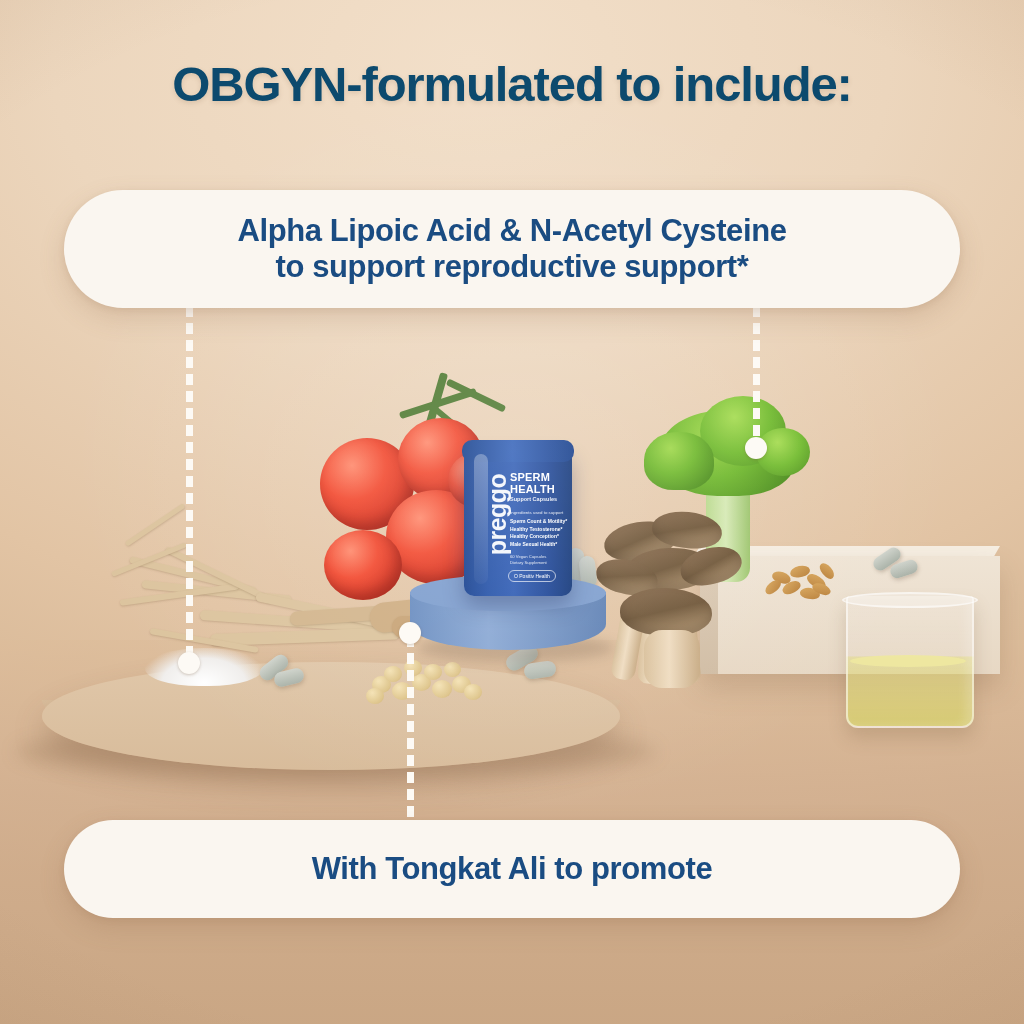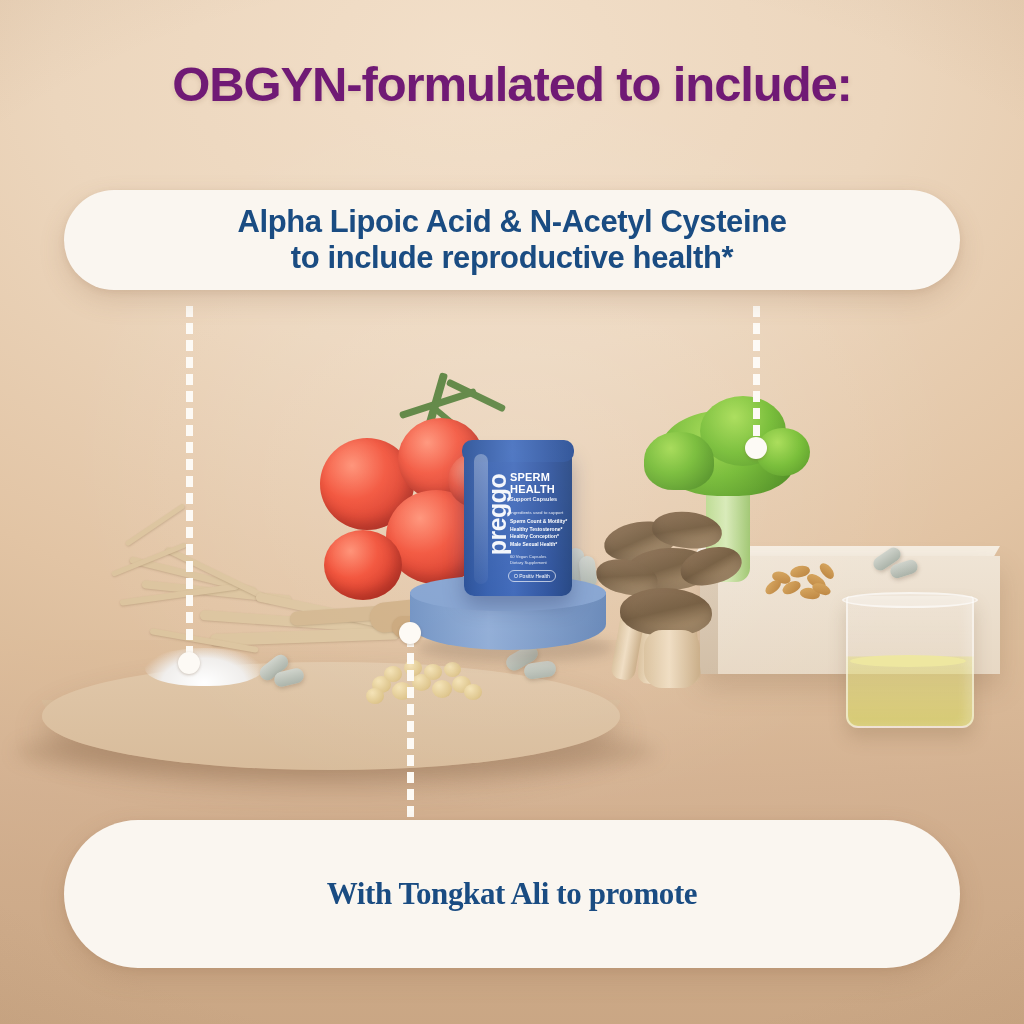--- a/index.html
+++ b/index.html
@@ -18,31 +18,31 @@
   }
   .bg-floor{position:absolute;left:0;right:0;top:640px;bottom:0;
     background:linear-gradient(180deg,#ddbd9b 0%,#d3b091 40%,#c8a482 100%);
     opacity:.75;}
   .bg-vign{position:absolute;inset:0;
     background:radial-gradient(75% 62% at 50% 44%, rgba(255,255,255,.16) 0%, rgba(255,255,255,0) 58%),
                radial-gradient(130% 95% at 50% 50%, rgba(0,0,0,0) 55%, rgba(120,85,55,.22) 100%);}
 
   
   .headline{position:absolute;left:0;right:0;top:56px;text-align:center;
-    font-size:49px;font-weight:bold;letter-spacing:-1.1px;color:#701a75;
+    font-size:49px;font-weight:bold;letter-spacing:-1.1px;color:#0c4a6e;
     text-shadow:0 2px 5px rgba(120,90,60,.18);}
 
   
   .card{position:absolute;background:#faf6f0;border-radius:999px;
     display:flex;align-items:center;justify-content:center;text-align:center;
     box-shadow:0 10px 26px rgba(140,102,68,.20), 0 2px 6px rgba(140,102,68,.12);}
   .card-txt{color:#1a4c82;font-weight:bold;line-height:1.17;letter-spacing:-.4px;}
-  #card-top{left:64px;top:190px;width:896px;height:100px;}
+  #card-top{left:64px;top:190px;width:896px;height:118px;}
   #card-top .card-txt{font-size:31px;}
-  #card-bot{left:64px;top:820px;width:896px;height:148px;font-family:Liberation Serif, serif;}
+  #card-bot{left:64px;top:820px;width:896px;height:98px;}
   #card-bot .card-txt{font-size:31px;}
   .card-txt .l2{display:block;}
 
   
   .dline{position:absolute;width:7px;
     background-image:linear-gradient(#fdfaf5 62%, rgba(255,255,255,0) 0);
     background-size:7px 17px;}
   .ddot{position:absolute;width:22px;height:22px;border-radius:50%;
     background:#fdfaf5;box-shadow:0 1px 3px rgba(110,80,50,.30);}
   #dl-left{left:186px;top:306px;height:360px;}
@@ -296,21 +296,21 @@
   <div class="dline" id="dl-right"></div>
   <div class="ddot" id="dd-right"></div>
   <div class="dline" id="dl-bottom"></div>
   <div class="ddot" id="dd-bottom"></div>
 
   <div class="headline">OBGYN-formulated to include:</div>
 
   <div class="card" id="card-top">
     <div class="card-txt">
       <span class="l1">Alpha Lipoic Acid &amp; N-Acetyl Cysteine</span>
-      <span class="l2">to include reproductive health*</span>
+      <span class="l2">to support reproductive support*</span>
     </div>
   </div>
 
   <div class="card" id="card-bot">
     <div class="card-txt">
       <span class="l1">With Tongkat Ali to promote</span>
     </div>
   </div>
 
 </div>

